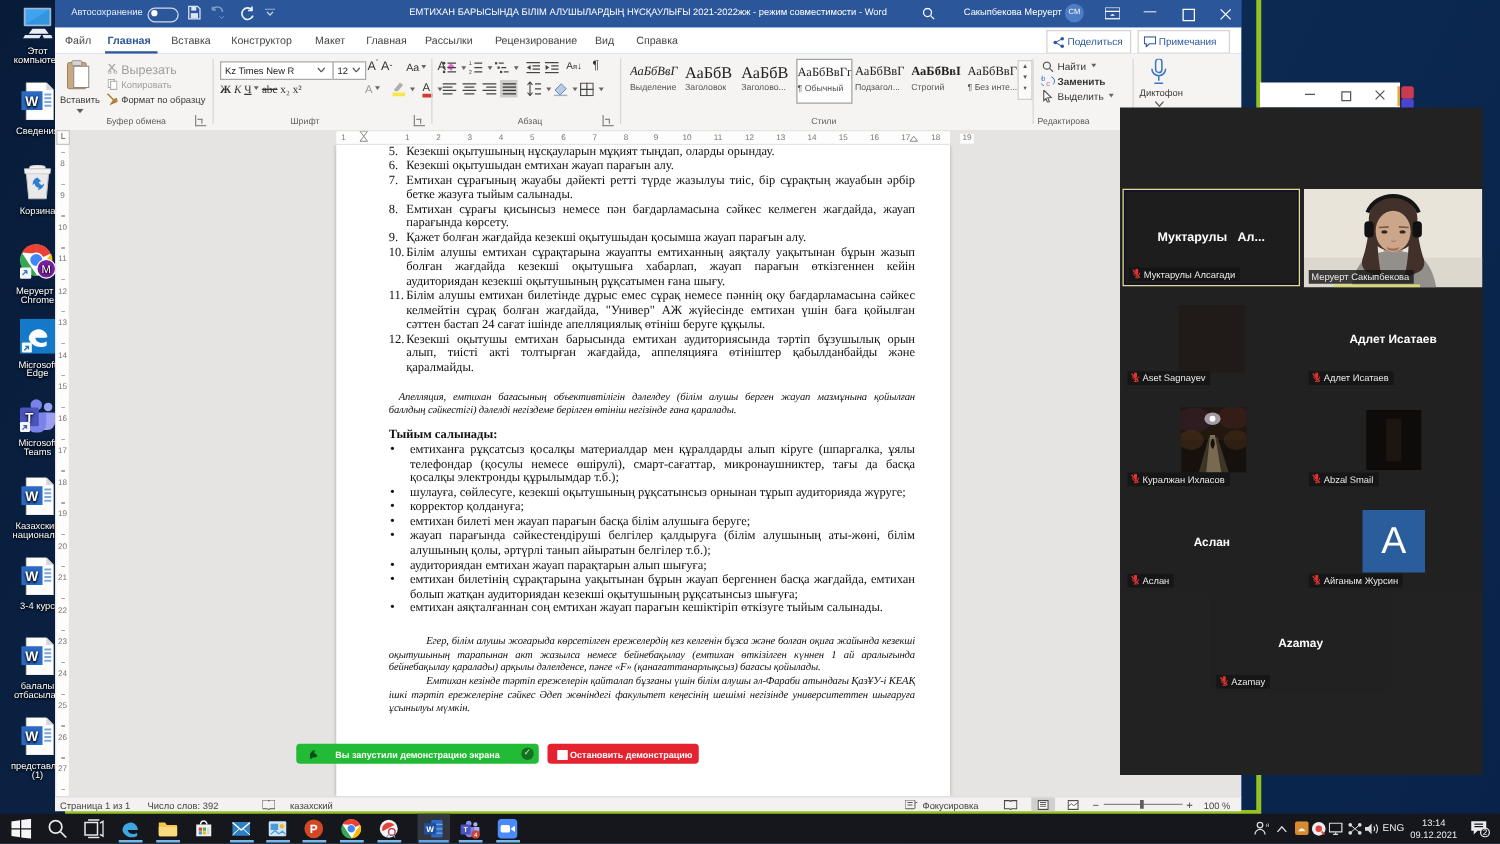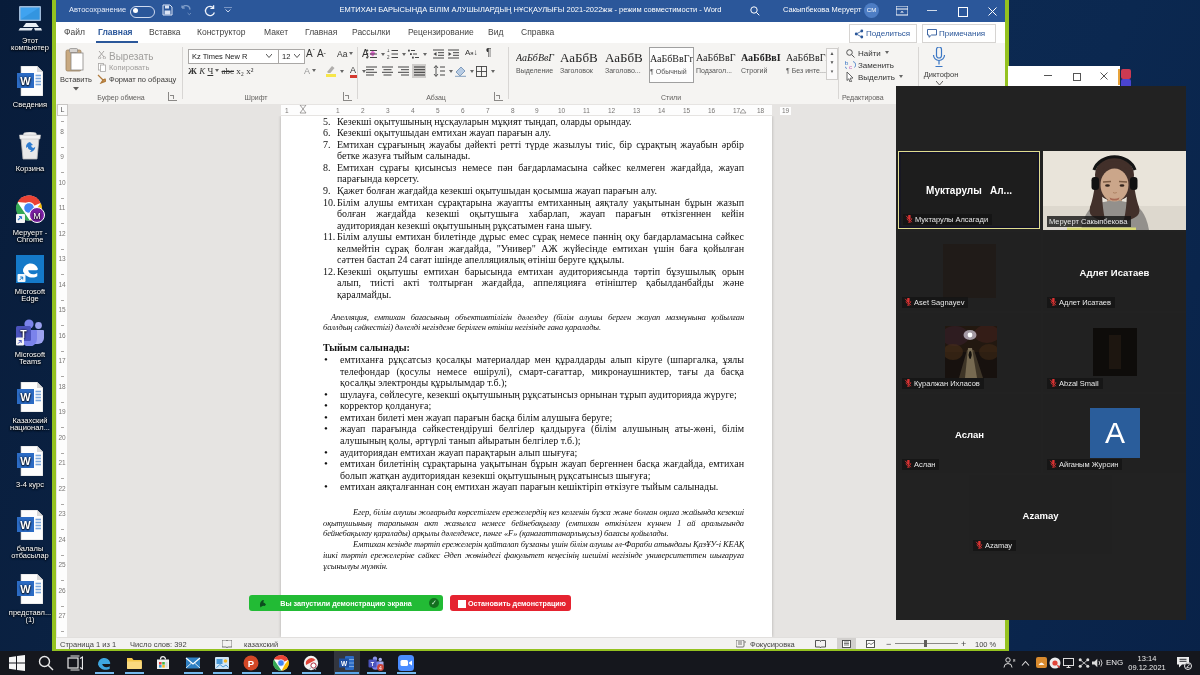--- a/index.html
+++ b/index.html
@@ -4,21 +4,21 @@
 html,body{margin:0;padding:0;}
 body{width:1200px;height:675px;overflow:hidden;position:relative;
   font-family:"Liberation Sans",sans-serif;
   background:linear-gradient(115deg,#081c3a 0%,#0b2345 30%,#0d2a52 55%,#0b2850 75%,#092248 100%);}
 .abs{position:absolute;}
 
 .dico{position:absolute;width:60px;text-align:center;color:#fff;font-size:7.5px;line-height:7.5px;text-shadow:0 1px 2px #000,0 0 2px #000;}
 .dico .ic{margin:0 auto 3px auto;}
 
 #gborder{position:absolute;left:52px;top:-4px;width:949px;height:648px;border:4px solid #94c220;}
-#wwin{position:absolute;left:56px;top:0;width:949px;height:648px;background:#3b82f6;}
+#wwin{position:absolute;left:44px;top:0;width:949px;height:648px;background:#3b82f6;}
 #titlebar{position:absolute;left:0;top:0;width:100%;height:22px;background:#2b579a;color:#fff;}
 #tabrow{position:absolute;left:0;top:22px;width:100%;height:21px;background:#fff;}
 .tab{position:absolute;top:0;height:21px;line-height:21px;font-size:8.5px;color:#444;}
 #ribbon{position:absolute;left:0;top:43px;width:100%;height:61px;background:#f5f4f2;border-bottom:1px solid #dedcda;}
 .gsep{position:absolute;top:4px;height:52px;width:1px;background:#d8d6d4;}
 .glabel{position:absolute;bottom:3px;font-size:7px;color:#605e5c;text-align:center;}
 .dlauncher{position:absolute;bottom:3px;width:8px;height:8px;border-left:1px solid #8a8886;border-bottom:1px solid #8a8886;}
 .dlauncher:after{content:"";position:absolute;left:1px;bottom:1px;width:3px;height:3px;border-right:1px solid #8a8886;border-top:1px solid #8a8886;}
 .stcard{position:absolute;top:4px;width:43px;height:34px;overflow:hidden;}
 .st1{font-family:"Liberation Serif",serif;font-size:10px;color:#222;height:20px;line-height:22px;white-space:nowrap;}
@@ -436,21 +436,21 @@
     <svg class="abs" style="left:790px;top:6px" width="9" height="9" viewBox="0 0 9 9">
         <circle cx="3.5" cy="3.5" r="2.8" fill="none" stroke="#555" stroke-width="1"></circle>
         <line x1="5.7" y1="5.7" x2="8.5" y2="8.5" stroke="#555" stroke-width="1"></line>
       </svg>
     <div class="abs" style="left:802px;top:6px;font-size:8px;color:#333;">Найти <span class="chev"></span></div>
     <svg class="abs" style="left:789px;top:17px" width="11" height="10" viewBox="0 0 11 10">
         <text x="0" y="5" font-size="6" fill="#3a76c4" font-family="Liberation Sans">b</text>
         <text x="4" y="9" font-size="6" fill="#c05bb6" font-family="Liberation Sans">c</text>
         <path d="M2 8.5 a3.5 3.5 0 0 1 -1.5 -6 M8 1.5 a3.5 3.5 0 0 1 1.5 6" fill="none" stroke="#3a76c4" stroke-width=".8"></path>
       </svg>
-    <div class="abs" style="left:802px;top:18px;font-size:8px;color:#333;">Заменить</div>
+    <div class="abs" style="left:802px;top:18px;font-size:8px;color:#333;font-weight:bold;">Заменить</div>
     <svg class="abs" style="left:790px;top:29px" width="8" height="10" viewBox="0 0 8 10">
         <path d="M1 0 L7 6 L4.2 6.2 L5.6 9.5 L4 10 L2.8 6.8 L1 8.5 Z" fill="#fff" stroke="#555" stroke-width=".9"></path>
       </svg>
     <div class="abs" style="left:802px;top:30px;font-size:8px;color:#333;">Выделить <span class="chev"></span></div>
     <div class="glabel" style="left:782px;width:70px;text-align:left;padding-left:4px;">Редактирова</div>
     <div class="gsep" style="left:862px;"></div>
     <svg class="abs" style="left:876px;top:4px" width="14" height="22" viewBox="0 0 14 22">
       <rect x="4.5" y="0" width="5" height="11" rx="2.5" fill="none" stroke="#3a76c4" stroke-width="1.2"></rect>
       <path d="M1.5 8 a5.5 5.5 0 0 0 11 0 M7 13.5 v4 M3.5 19.5 h7" fill="none" stroke="#3a76c4" stroke-width="1.2"></path>
     </svg>

